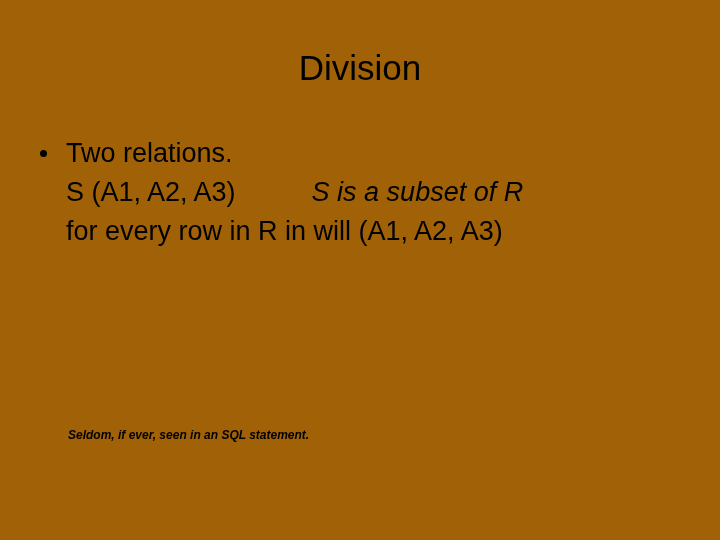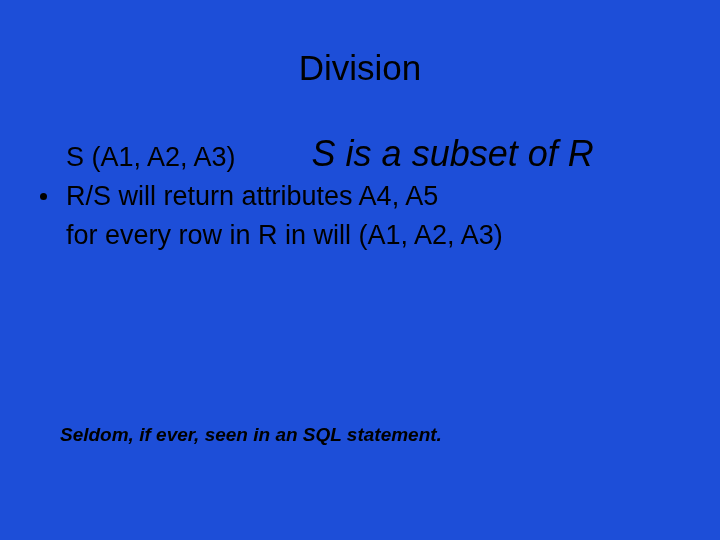--- a/index.html
+++ b/index.html
@@ -11,21 +11,21 @@
     width: 720px;
     height: 540px;
     overflow: hidden;
     font-family: "Liberation Sans", sans-serif;
     color: #000000;
   }
   .slide {
     position: relative;
     width: 720px;
     height: 540px;
-    background: #1d4ed8;
+    background: #a16207;
   }
   .slide-title {
     position: absolute;
     left: 0;
     top: 47px;
     width: 720px;
     text-align: center;
     font-size: 35px;
     font-weight: normal;
     line-height: 42px;
@@ -72,62 +72,62 @@
   }
   .cont-line {
     position: relative;
     font-size: 27px;
     line-height: 39px;
     white-space: nowrap;
     padding-left: 28px;
   }
   .inline-note {
     font-style: italic;
-    font-size: 36px;
+    font-size: 27px;
   }
   .gap {
     display: inline-block;
     width: 76px;
   }
   .footnote {
     position: absolute;
-    left: 60px;
+    left: 68px;
     top: 425px;
-    font-size: 19px;
+    font-size: 12px;
     line-height: 20px;
     font-style: italic;
     font-weight: bold;
     white-space: nowrap;
   }
 </style>
 </head>
 <body>
 
 <div class="slide">
 
   <div class="slide-title">Division</div>
 
   <div class="body-block">
 
     <div class="bullet-group">
 
+      <div class="bullet-line">
+        <span class="bullet-marker"><span class="dot"></span></span>
+        <span>Two relations.</span>
+      </div>
 
 
       <div class="cont-line">
         <span>S (A1, A2, A3)</span><span class="gap"></span><span class="inline-note">S is a subset of R</span>
       </div>
 
     </div>
 
     <div class="bullet-group second">
 
-      <div class="bullet-line">
-        <span class="bullet-marker"><span class="dot"></span></span>
-        <span>R/S will return attributes A4, A5</span>
-      </div>
 
 
       <div class="cont-line">
         <span>for every row in R in will (A1, A2, A3)</span>
       </div>
 
 
     </div>
 
   </div>

